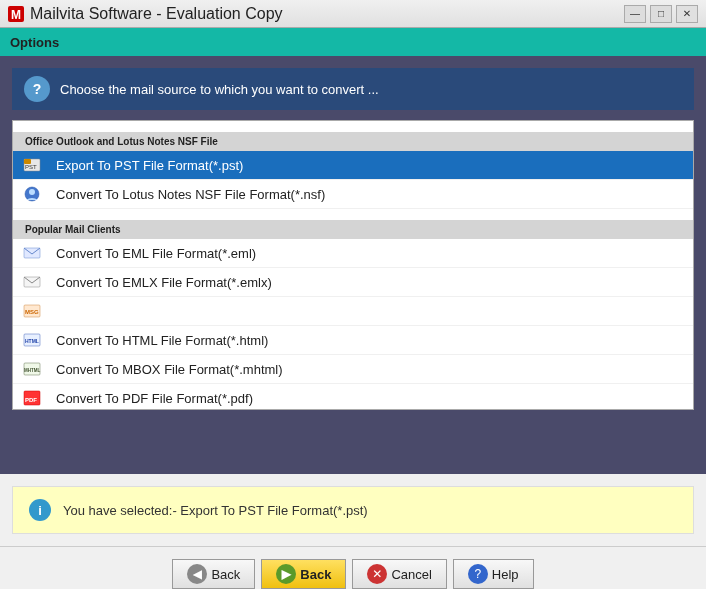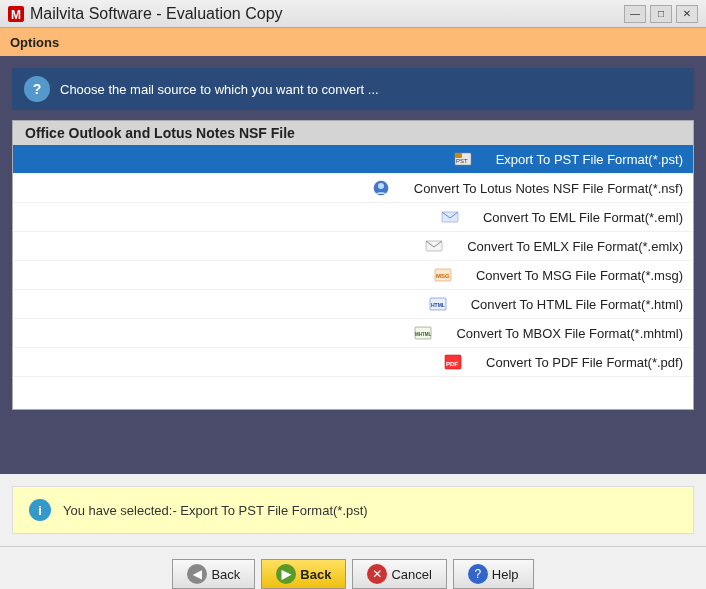--- a/index.html
+++ b/index.html
@@ -54,21 +54,21 @@
       justify-content: center;
       cursor: pointer;
       color: #333;
     }
     .title-btn.close-btn {
       background: #e0e0e0;
     }
 
     
     .options-bar {
-      background: #fdba74;
+      background: #14b8a6;
       height: 28px;
       display: flex;
       align-items: center;
       padding: 0 10px;
       font-weight: bold;
       font-size: 13px;
       color: #222;
     }
 
     
@@ -109,33 +109,33 @@
       border: 1px solid #aaa;
       height: 290px;
       overflow-y: auto;
     }
 
     .list-group-header {
       background: #d4d4d4;
       padding: 4px 12px;
       font-weight: bold;
       color: #222;
-      font-size: 14px;
+      font-size: 10px;
+      margin-top: 11px;
     }
 
     .list-item {
       display: flex;
       align-items: center;
       padding: 5px 10px;
-      gap: 24px;
+      gap: 15px;
       cursor: pointer;
       font-size: 13px;
       color: #222;
       border-bottom: 1px solid #f0f0f0;
-      justify-content: flex-end;
     }
     .list-item.selected {
       background: #1a6ebd;
       color: white;
     }
     .list-item-icon {
       width: 18px;
       height: 18px;
       flex-shrink: 0;
       display: flex;
@@ -264,20 +264,21 @@
       <div class="list-item-icon">
         <svg width="18" height="18" viewBox="0 0 18 18">
           <circle cx="9" cy="9" r="7" fill="#4477cc" stroke="#2255aa" stroke-width="0.5"></circle>
           <circle cx="9" cy="7" r="3" fill="#bbddff"></circle>
           <path d="M3 15 Q9 11 15 15" fill="#bbddff"></path>
         </svg>
       </div>
       <span>Convert To Lotus Notes NSF File Format(*.nsf)</span>
     </div>
 
+    <div class="list-group-header">Popular Mail Clients</div>
 
     <div class="list-item">
       <div class="list-item-icon">
         <svg width="18" height="18" viewBox="0 0 18 18">
           <rect x="1" y="4" width="16" height="10" rx="1" fill="#e0e8ff" stroke="#6688cc" stroke-width="0.5"></rect>
           <polyline points="1,4 9,10 17,4" fill="none" stroke="#6688cc" stroke-width="1"></polyline>
         </svg>
       </div>
       <span>Convert To EML File Format(*.eml)</span>
     </div>
@@ -292,21 +293,20 @@
       <span>Convert To EMLX File Format(*.emlx)</span>
     </div>
 
     <div class="list-item">
       <div class="list-item-icon">
         <svg width="18" height="18" viewBox="0 0 18 18">
           <rect x="1" y="3" width="16" height="12" rx="1" fill="#ffe8d0" stroke="#cc8844" stroke-width="0.5"></rect>
           <text x="2" y="12" font-size="6" fill="#cc6600" font-weight="bold">MSG</text>
         </svg>
       </div>
-      <span>Convert To MSG File Format(*.msg)</span>
     </div>
 
 
     <div class="list-item">
       <div class="list-item-icon">
         <svg width="18" height="18" viewBox="0 0 18 18">
           <rect x="1" y="3" width="16" height="12" rx="1" fill="#e8f0ff" stroke="#4466bb" stroke-width="0.5"></rect>
           <text x="2" y="12" font-size="5" fill="#2244aa" font-weight="bold">HTML</text>
         </svg>
       </div>

